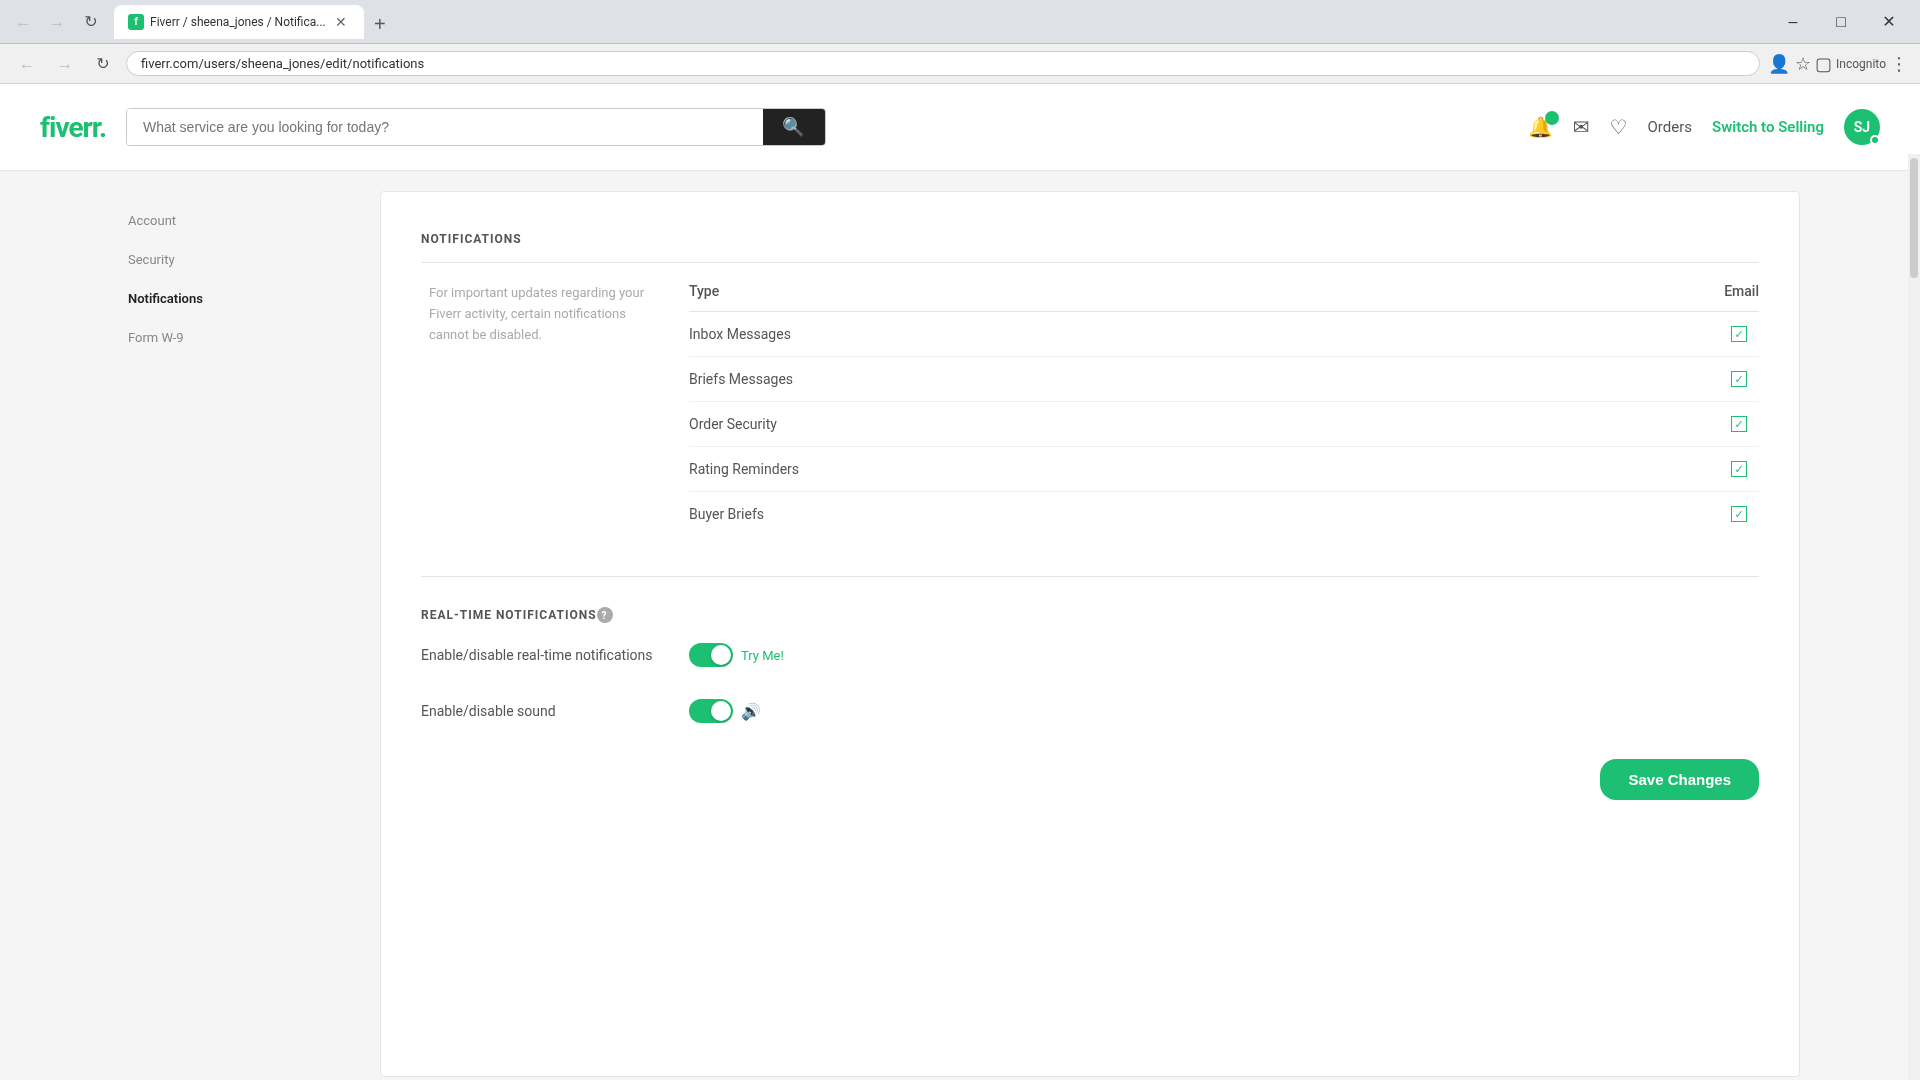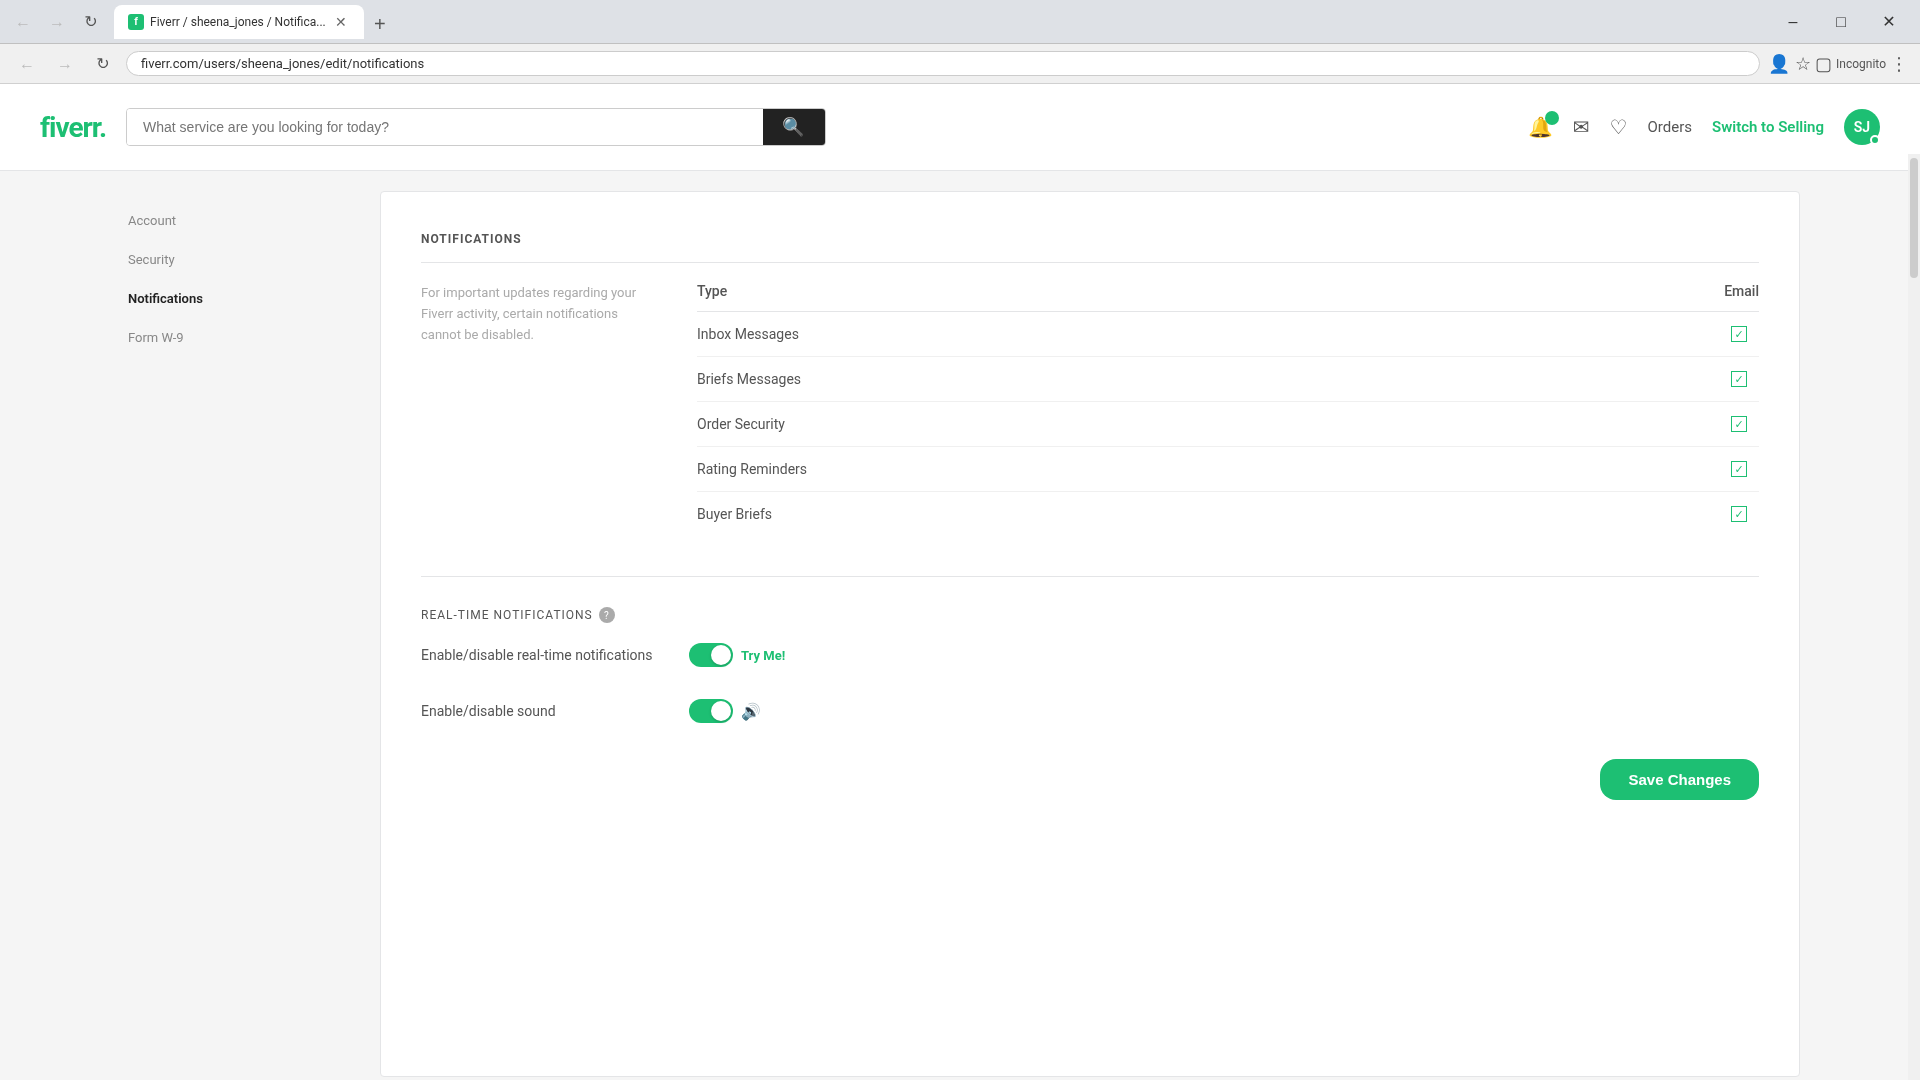--- a/index.html
+++ b/index.html
@@ -46,46 +46,46 @@
     
     .sidebar { width: 220px; padding-top: 10px; flex-shrink: 0; }
     .sidebar-item { padding: 12px 8px; font-size: 13px; color: #888; cursor: pointer; }
     .sidebar-item.active { color: #222; font-weight: 600; }
 
     
     .content-area { flex: 1; background: white; border: 1px solid #e4e5e7; border-radius: 4px; padding: 40px; }
 
     
     .section-title { font-size: 12px; font-weight: 700; color: #555; letter-spacing: 1px; text-transform: uppercase; margin-bottom: 20px; padding-bottom: 16px; border-bottom: 1px solid #e4e5e7; }
-    .notifications-grid { display: flex; gap: 56px; margin-bottom: 40px; }
+    .notifications-grid { display: flex; gap: 40px; margin-bottom: 40px; margin-left: 8px; }
     .notifications-description { max-width: 220px; font-size: 13px; color: #aaa; line-height: 1.6; }
     .notifications-table { flex: 1; }
     .table-header { display: flex; justify-content: space-between; align-items: center; padding: 0 0 12px 0; border-bottom: 1px solid #e4e5e7; margin-bottom: 0; }
     .table-header-type { font-size: 14px; color: #555; font-weight: 500; }
     .table-header-email { font-size: 14px; color: #555; font-weight: 500; }
     .table-row { display: flex; justify-content: space-between; align-items: center; padding: 14px 0; border-bottom: 1px solid #f0f0f0; }
     .table-row:last-child { border-bottom: none; }
     .row-label { font-size: 14px; color: #555; }
     .checkbox-cell { display: flex; align-items: center; justify-content: center; width: 40px; }
     .checkbox { width: 16px; height: 16px; border: 1px solid #ccc; background: white; display: flex; align-items: center; justify-content: center; cursor: pointer; }
     .checkbox.checked { border-color: #1dbf73; }
     .checkbox.checked::after { content: '✓'; font-size: 11px; color: #1dbf73; }
 
     
     .section-divider { border: none; border-top: 1px solid #e4e5e7; margin: 20px 0 30px 0; }
 
     
-    .realtime-title { font-size: 12px; font-weight: 400; color: #555; letter-spacing: 1px; text-transform: uppercase; margin-bottom: 4px; display: flex; align-items: center; gap: 6px; }
+    .realtime-title { font-size: 12px; font-weight: 700; color: #555; letter-spacing: 1px; text-transform: uppercase; margin-bottom: 4px; display: flex; align-items: center; gap: 0; }
     .help-icon { width: 16px; height: 16px; background: #aaa; border-radius: 50%; color: white; font-size: 10px; display: flex; align-items: center; justify-content: center; cursor: pointer; }
     .realtime-section { margin-top: 30px; }
     .toggle-row { display: flex; align-items: center; gap: 8px; padding: 16px 0; }
     .toggle-label { font-size: 14px; color: #555; min-width: 260px; }
     .toggle-switch { width: 44px; height: 24px; background: #1dbf73; border-radius: 12px; position: relative; cursor: pointer; }
     .toggle-switch .knob { width: 20px; height: 20px; background: white; border-radius: 50%; position: absolute; top: 2px; right: 2px; box-shadow: 0 1px 3px rgba(0,0,0,0.2); }
-    .try-me { color: #1dbf73; font-size: 13px; font-weight: 700; cursor: pointer; }
+    .try-me { color: #1dbf73; font-size: 13px; font-weight: 400; cursor: pointer; }
     .sound-icon { font-size: 16px; color: #555; }
 
     
     .save-section { display: flex; justify-content: flex-end; padding-top: 20px; }
     .save-btn { background: #1dbf73; color: white; border: none; padding: 12px 28px; border-radius: 16px; font-size: 15px; font-weight: 600; cursor: pointer; }
 
     
     .scrollbar-track { position: fixed; right: 0; top: 154px; width: 12px; height: calc(1080px - 154px); background: #f0f0f0; }
     .scrollbar-thumb { width: 8px; height: 120px; background: #ccc; border-radius: 4px; margin: 2px; margin-top: 4px; }
   </style>

